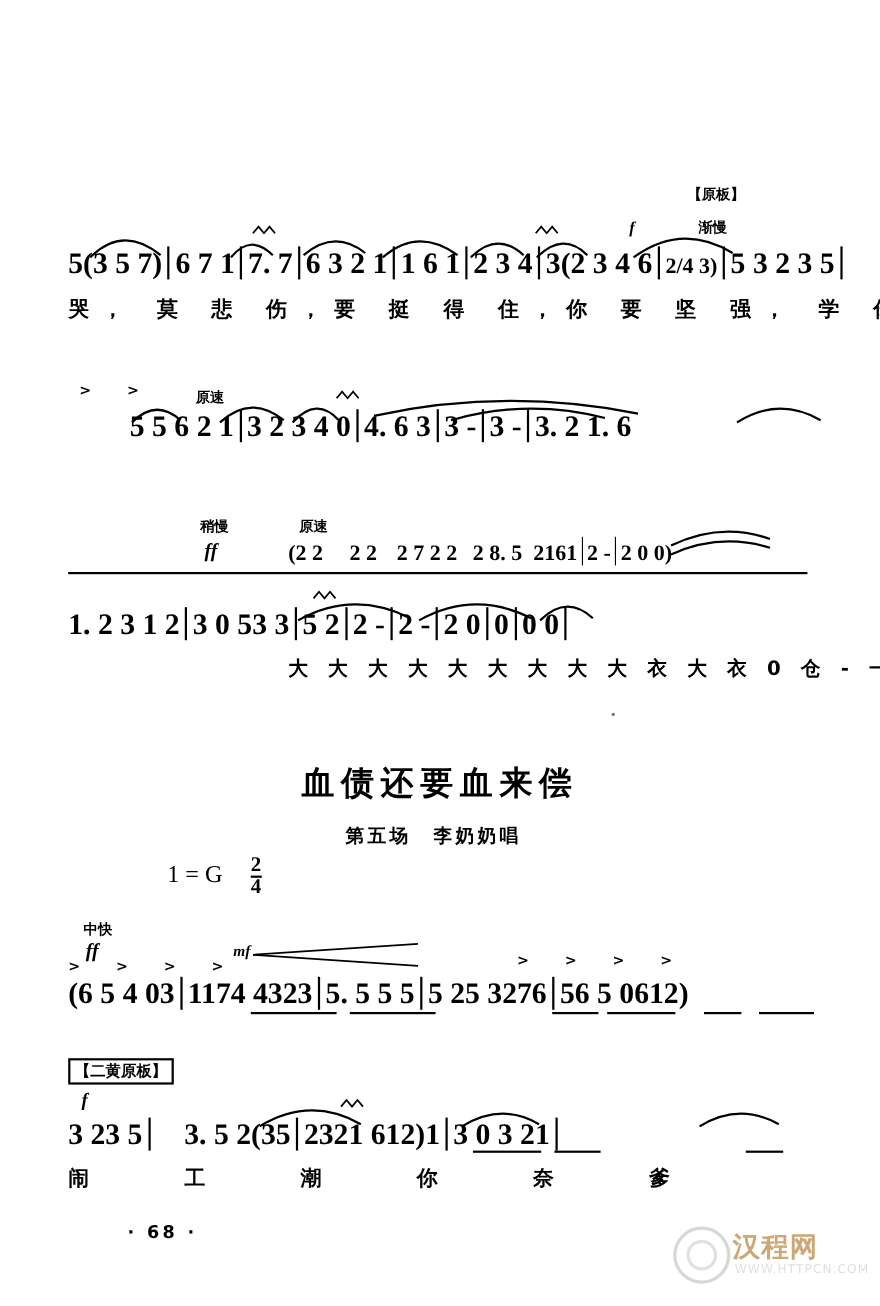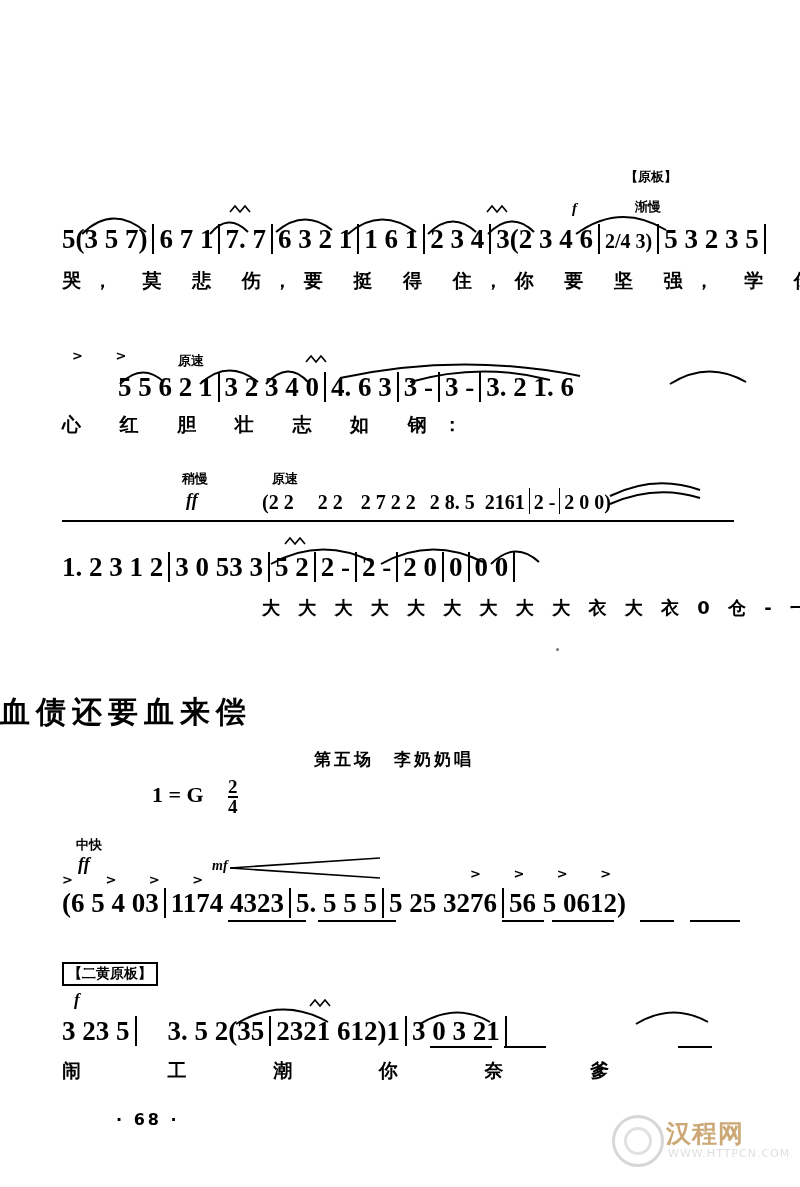--- a/index.html
+++ b/index.html
@@ -86,38 +86,39 @@
   .beam {
     position: absolute;
     height: 2px;
     background: #000;
   }
 
   
   .song-title {
     position: absolute;
     width: 800px;
+    text-align: center;
     font-family: "DejaVu Sans", sans-serif;
     font-weight: bold;
     font-size: 30px;
     letter-spacing: 6px;
   }
   .song-sub {
     position: absolute;
     width: 788px;
     text-align: center;
     font-family: "DejaVu Sans", sans-serif;
     font-weight: bold;
     font-size: 17px;
     letter-spacing: 3px;
   }
   .keysig {
     position: absolute;
     font-family: "Liberation Serif", serif;
-    font-weight: bold;
+    font-weight: normal;
     font-size: 22px;
   }
   .meter {
     position: absolute;
     font-weight: bold;
     font-size: 19px;
     line-height: 0.95;
     text-align: center;
   }
   .meter .top { display:block; }
@@ -219,21 +220,20 @@
     <path d="M280,30 Q400,4 520,28" stroke="#000" stroke-width="2" fill="none"></path>
     <path d="M350,34 Q420,14 490,32" stroke="#000" stroke-width="2" fill="none"></path>
     <path d="M610,36 Q648,12 686,34" stroke="#000" stroke-width="2" fill="none"></path>
     <path d="M246,14 l5,-6 l5,6 l5,-6 l5,6" stroke="#000" stroke-width="1.6" fill="none"></path>
   </svg>
 
   <div class="sysrow num" style="left:78px; top:372px;margin-left:40px;">
     <span>5 5 6 2 1</span><span class="bar"></span><span>3 2 3 4 0</span><span class="bar"></span><span>4. 6 3</span><span class="bar"></span><span>3 -</span><span class="bar"></span><span>3 -</span><span class="bar"></span><span>3. 2 1. 6</span>
   </div>
 
-  <div class="sysrow lyr" style="left:62px; top:412px; letter-spacing:16px;">心 红 胆 壮 志 如 钢：</div>
 
   <div class="sysrow mark" style="left:182px; top:470px;">稍慢</div>
   <div class="sysrow markit" style="left:186px; top:490px; font-size:18px;">ff</div>
   <div class="sysrow mark" style="left:272px; top:470px;">原速</div>
 
   <svg class="ovl" style="left:255px; top:470px;" width="480" height="50">
     <path d="M355,26 Q400,4 445,20" stroke="#000" stroke-width="2" fill="none"></path>
     <path d="M355,34 Q400,14 445,28" stroke="#000" stroke-width="2" fill="none"></path>
   </svg>
 

